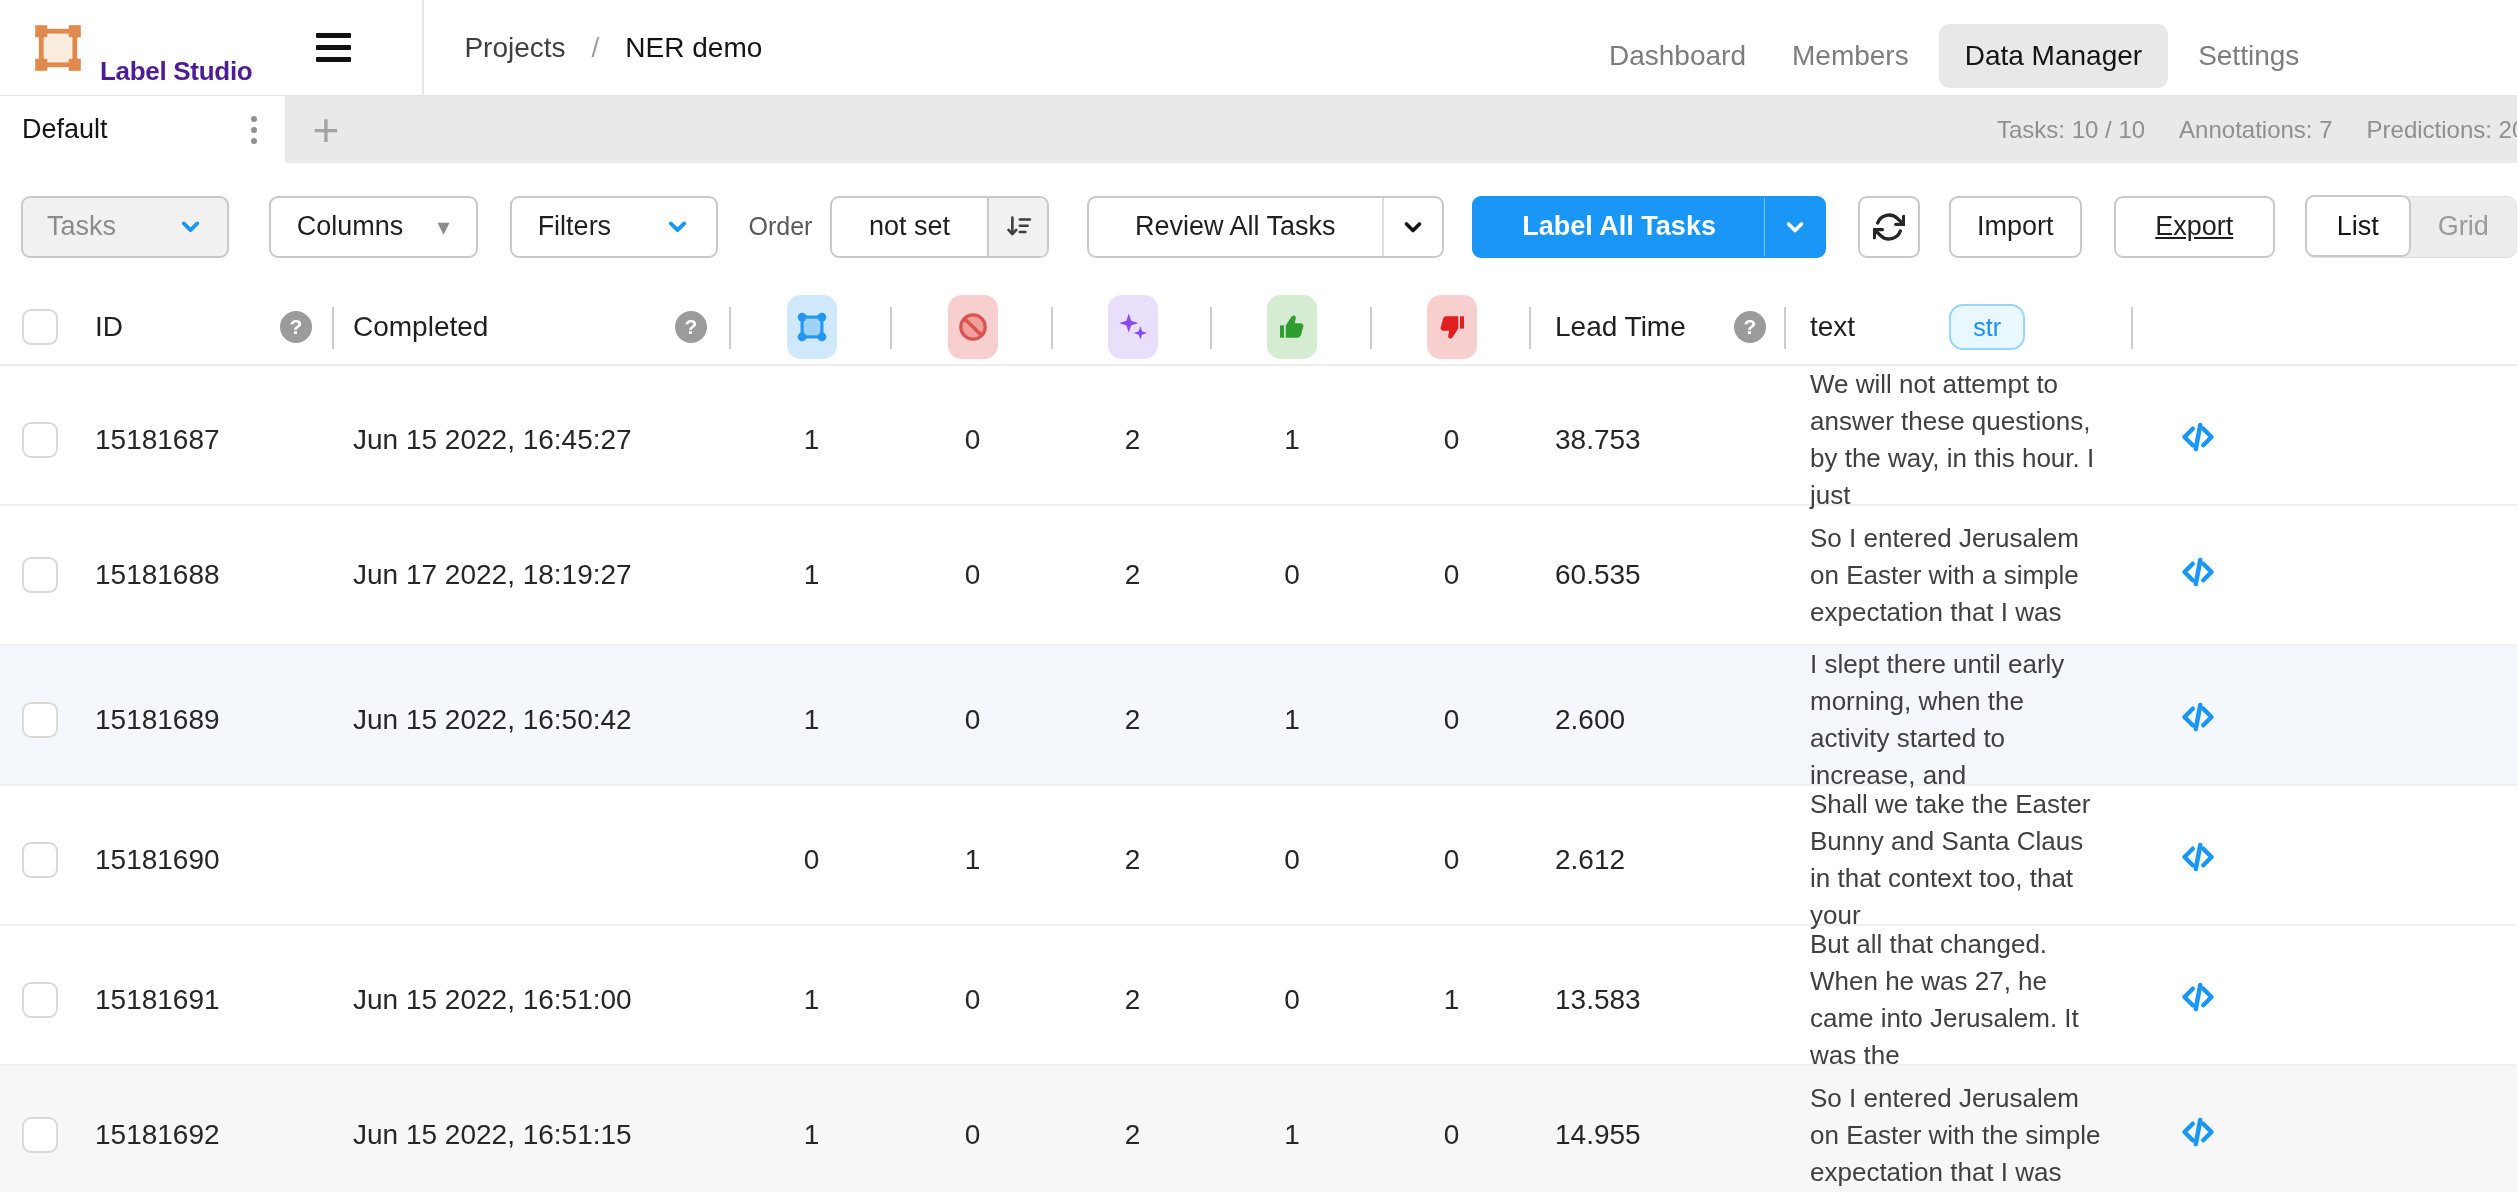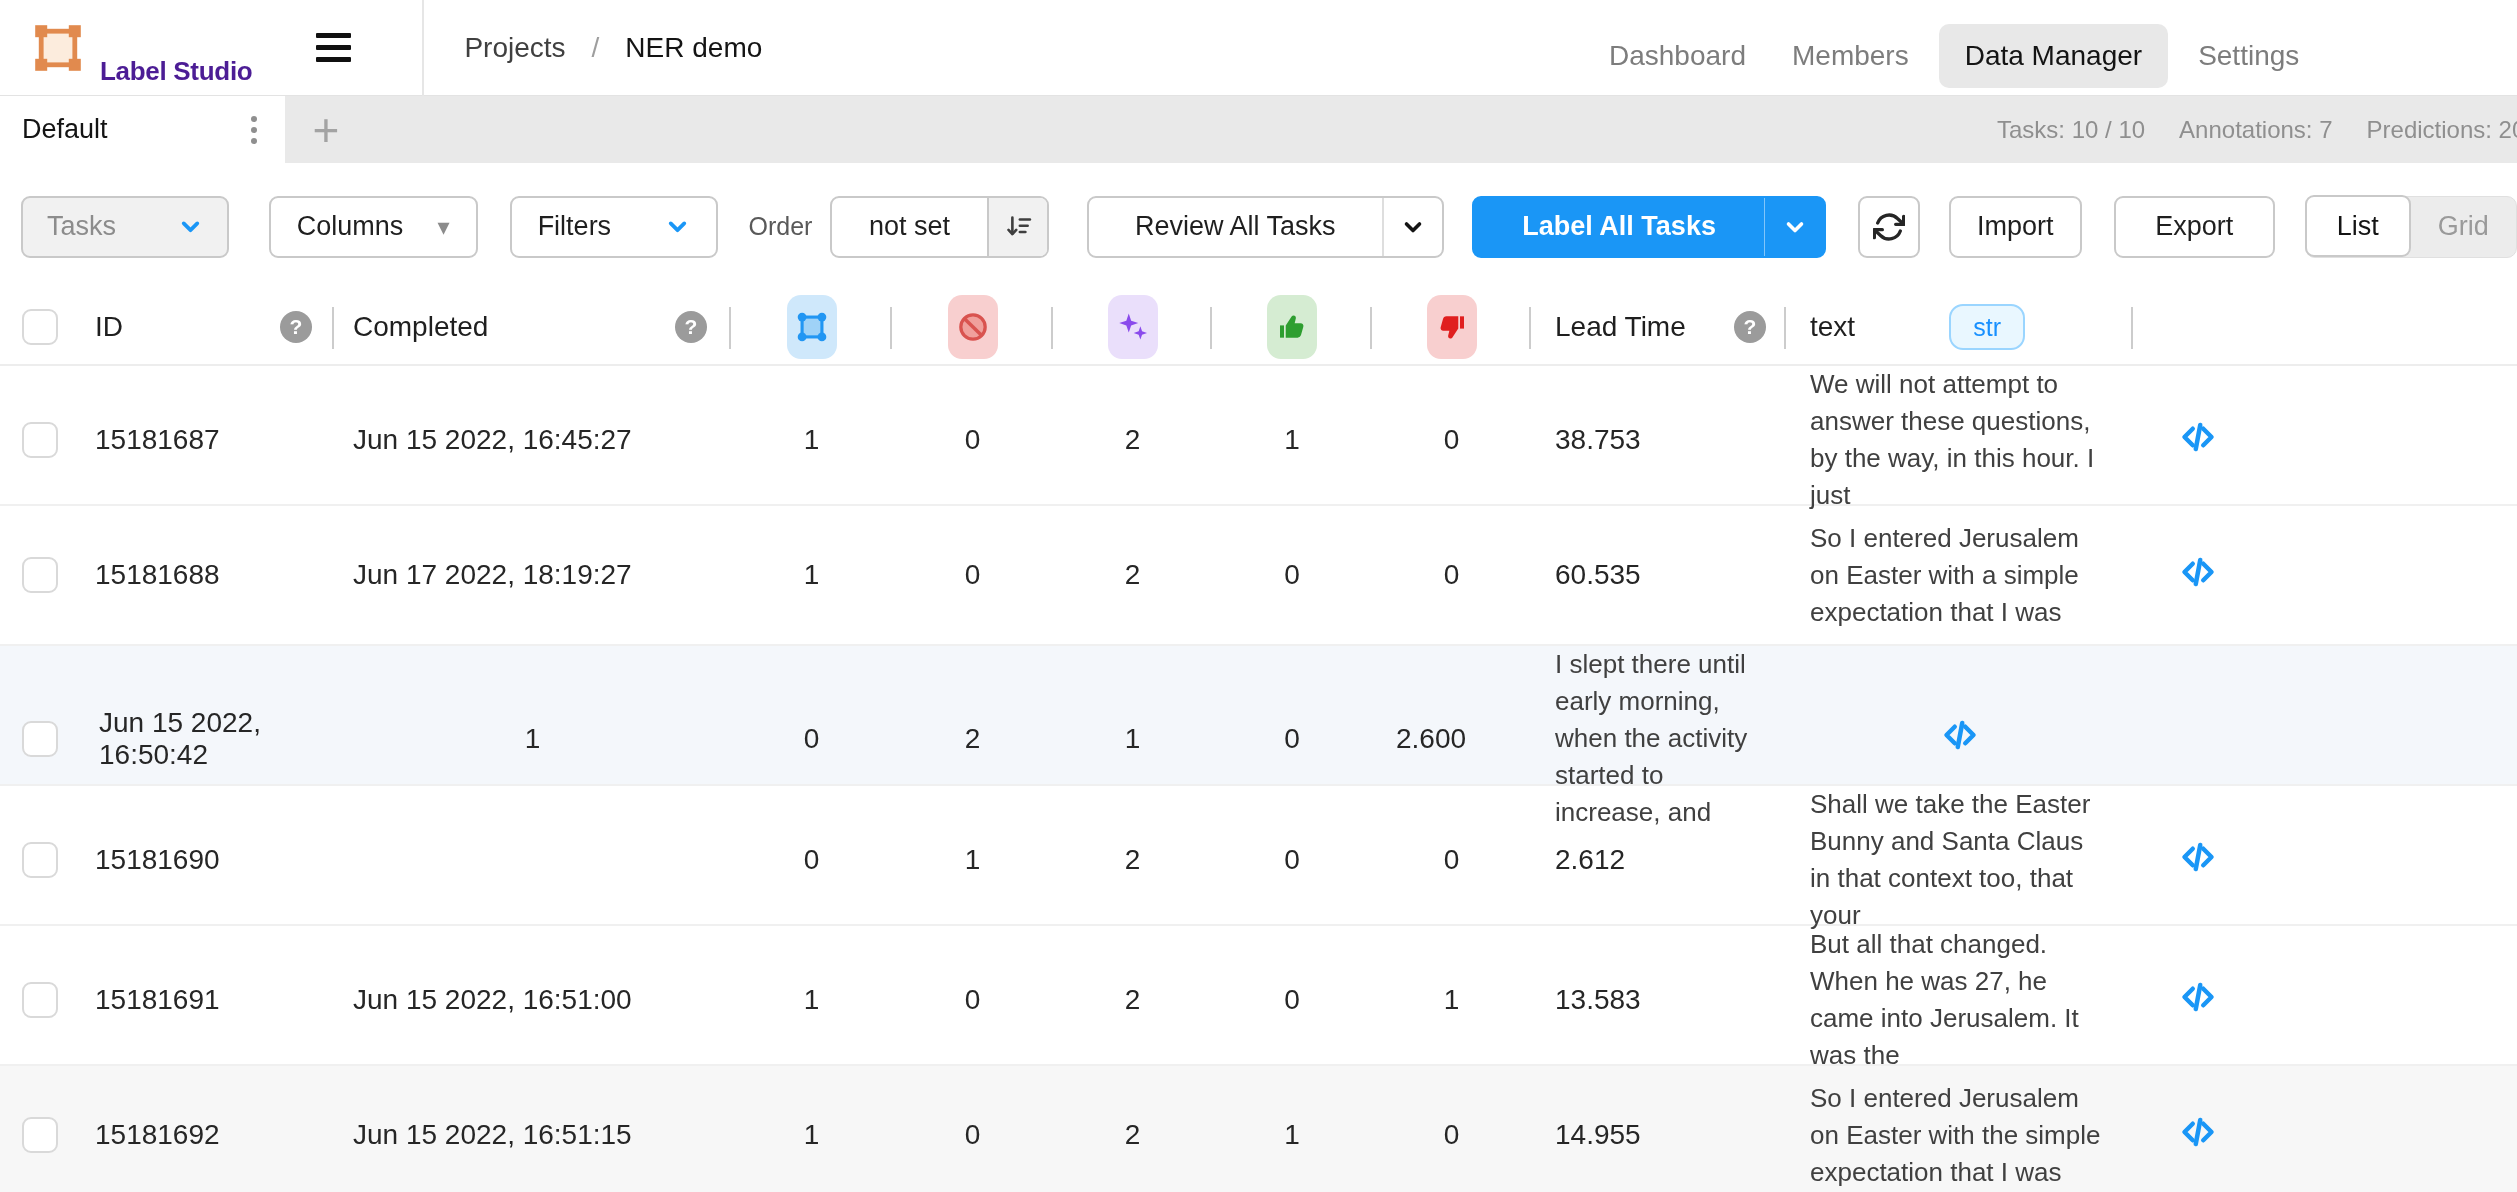--- a/index.html
+++ b/index.html
@@ -41,21 +41,21 @@
   .split .seg-main{ flex:1; display:flex; align-items:center; justify-content:center; height:100%; }
   .split .seg-side{ width:60px; height:100%; display:flex; align-items:center; justify-content:center; }
   .btn-notset{ margin-left:18px; width:220px; }
   .btn-notset .seg-side{ background:#f1f1f1; border-left:2px solid #c9c9c9; color:#3f3f3f; }
   .btn-review{ margin-left:38px; width:360px; }
   .btn-review .seg-side{ border-left:2px solid #dedede; color:#141414; }
   .btn-labelall{ margin-left:28px; width:357px; background:#1a96f6; border-color:#1a96f6; color:#fff; font-weight:600; }
   .btn-labelall .seg-side{ border-left:1px solid rgba(255,255,255,.45); color:#fff; }
   .btn-refresh{ margin-left:32px; width:62px; justify-content:center; color:#262626; }
   .btn-import{ margin-left:29px; width:134px; justify-content:center; }
-  .btn-export{ margin-left:32px; width:162px; justify-content:center; }
+  .btn-export{ margin-left:32px; width:162px; justify-content:center;text-decoration:underline; }
   .viewtoggle{ margin-left:30px; width:214px; height:62px; background:#ececec; border:1px solid #e0e0e0; border-radius:10px; display:flex; align-items:center; }
   .seg-list{ width:106px; height:62px; margin:-1px 0 0 -1px; background:#fff; border:2px solid #c9c9c9; border-radius:9px; display:flex; align-items:center; justify-content:center; font-size:27px; font-weight:500; color:#141414; cursor:pointer; }
   .seg-grid{ flex:1; display:flex; align-items:center; justify-content:center; font-size:27px; font-weight:500; color:#9a9a9a; cursor:pointer; }
   .chev{ flex:0 0 auto; }
   .accent{ color:#1a96f6; }
   .caret{ font-size:24px; color:#8c8c8c; }
   
   .grid-cols{ display:grid; grid-template-columns:80px 254px 397px 161px 161px 159px 160px 159px 255px 347px 130px 1fr; }
   .thead{ height:76px; align-items:center; border-bottom:2px solid #ededed; font-size:28px; color:#1f1f1f; }
   .th{ position:relative; height:100%; display:flex; align-items:center; }
@@ -324,20 +324,21 @@
               <path d="M13.5 4l-3 16"></path>
           </svg>
         </span>
       </div>
       <div class="td"></div>
     </div>
       <div class="tr grid-cols hl-blue">
       <div class="td td-check">
           <span class="checkbox"></span>
         </div>
+      <div class="td td-id">15181689</div>
       <div class="td td-completed">Jun 15 2022, 16:50:42</div>
       <div class="td td-num">1</div>
       <div class="td td-num">0</div>
       <div class="td td-num">2</div>
       <div class="td td-num">1</div>
       <div class="td td-num">0</div>
       <div class="td td-lead">2.600</div>
       <div class="td td-text">
           <span>I slept there until early morning, when the activity started to increase, and</span>
         </div>

